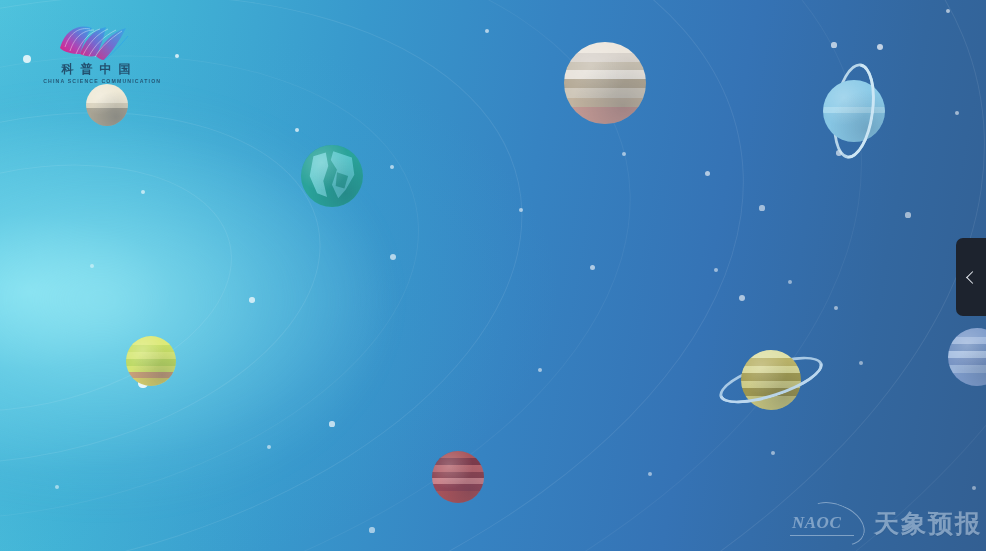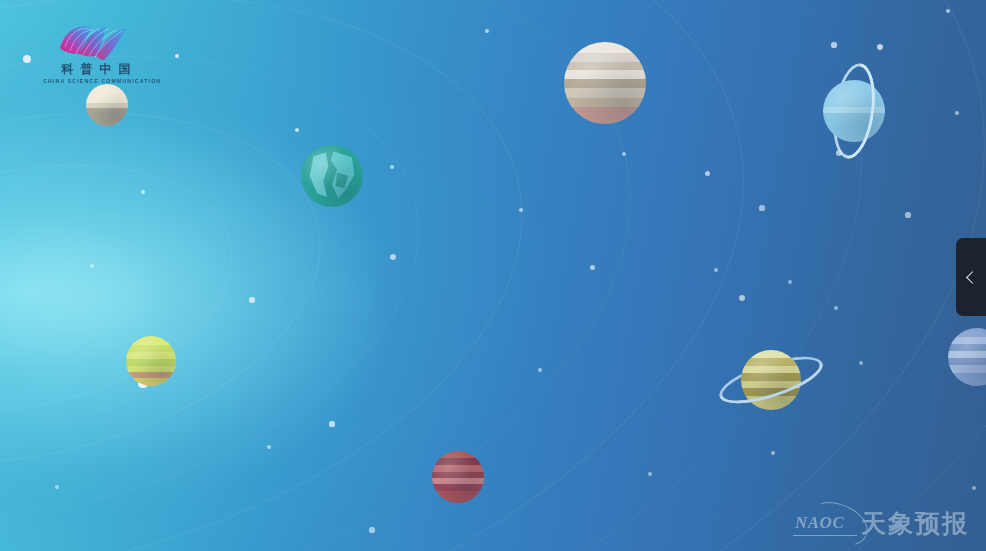--- a/index.html
+++ b/index.html
@@ -84,21 +84,21 @@
   #collapse-panel .chev{
     width:9px;height:9px;
     border-left:1.6px solid #e8ecf2;
     border-bottom:1.6px solid #e8ecf2;
     transform:rotate(45deg);
     margin-left:3px;
   }
 
   
   #watermark{
-    position:absolute;right:17px;bottom:8px;
+    position:absolute;right:4px;bottom:8px;
     height:40px;
     display:flex;align-items:center;
     opacity:.42;
     pointer-events:none;
     color:#e9f2fb;
   }
   #watermark .naoc-wrap{position:relative;width:68px;height:34px;}
   #watermark .naoc{
     position:absolute;left:2px;bottom:7px;
     font-family:"Liberation Serif", serif;
@@ -110,21 +110,21 @@
   }
   #watermark .arc{
     position:absolute;left:14px;top:-2px;width:62px;height:40px;
     border:1.5px solid #e9f2fb;border-radius:50%;
     border-bottom-color:transparent;border-left-color:transparent;
     transform:rotate(22deg);
   }
   #watermark .cnwm{
     font-family:Liberation Sans, sans-serif;
     font-size:25px;font-weight:700;letter-spacing:2px;
-    color:#eef5fc;margin-left:0;
+    color:#eef5fc;margin-left:16px;
     text-shadow:0 1px 1px rgba(0,0,0,.18);
   }
 </style>
 </head>
 <body>
 
 <div id="stage">
 
   <div class="glow"></div>
   <div class="rings" id="rings">

